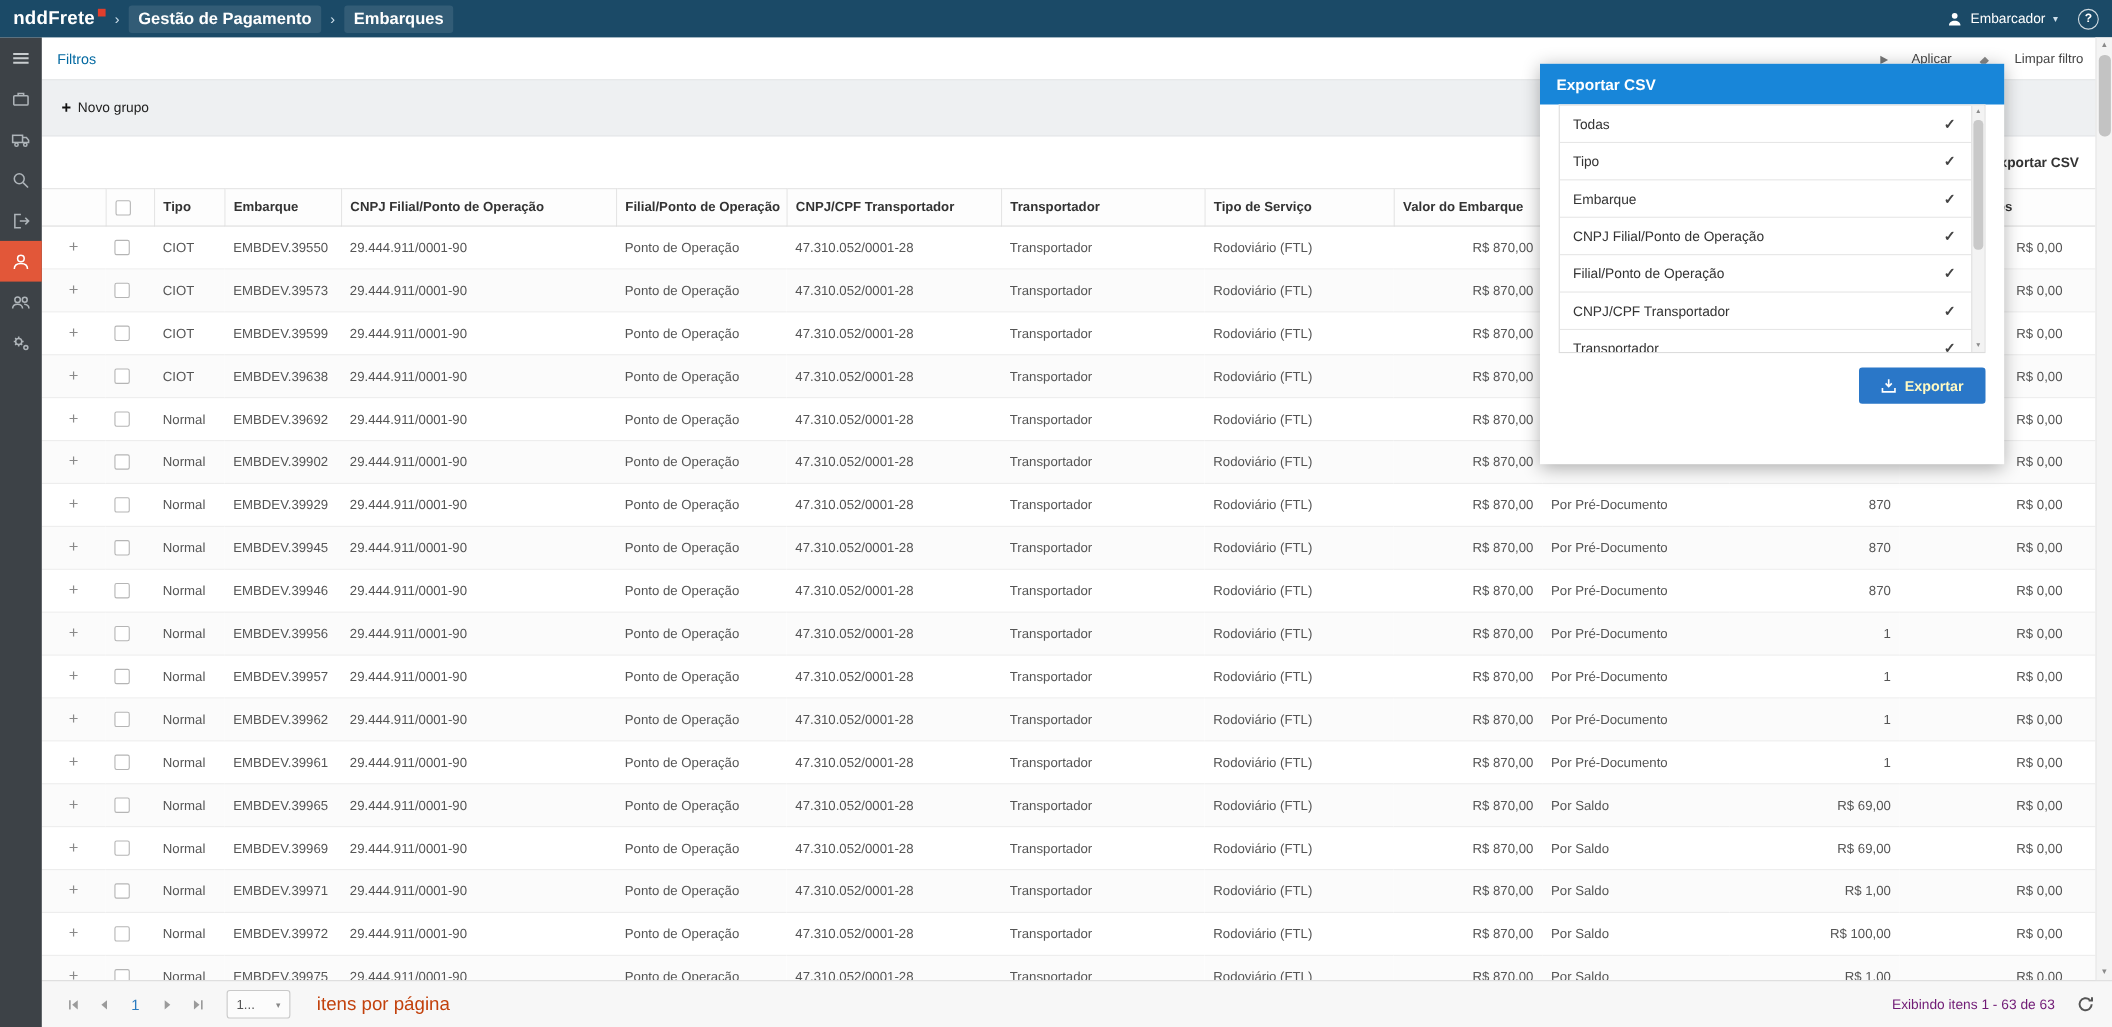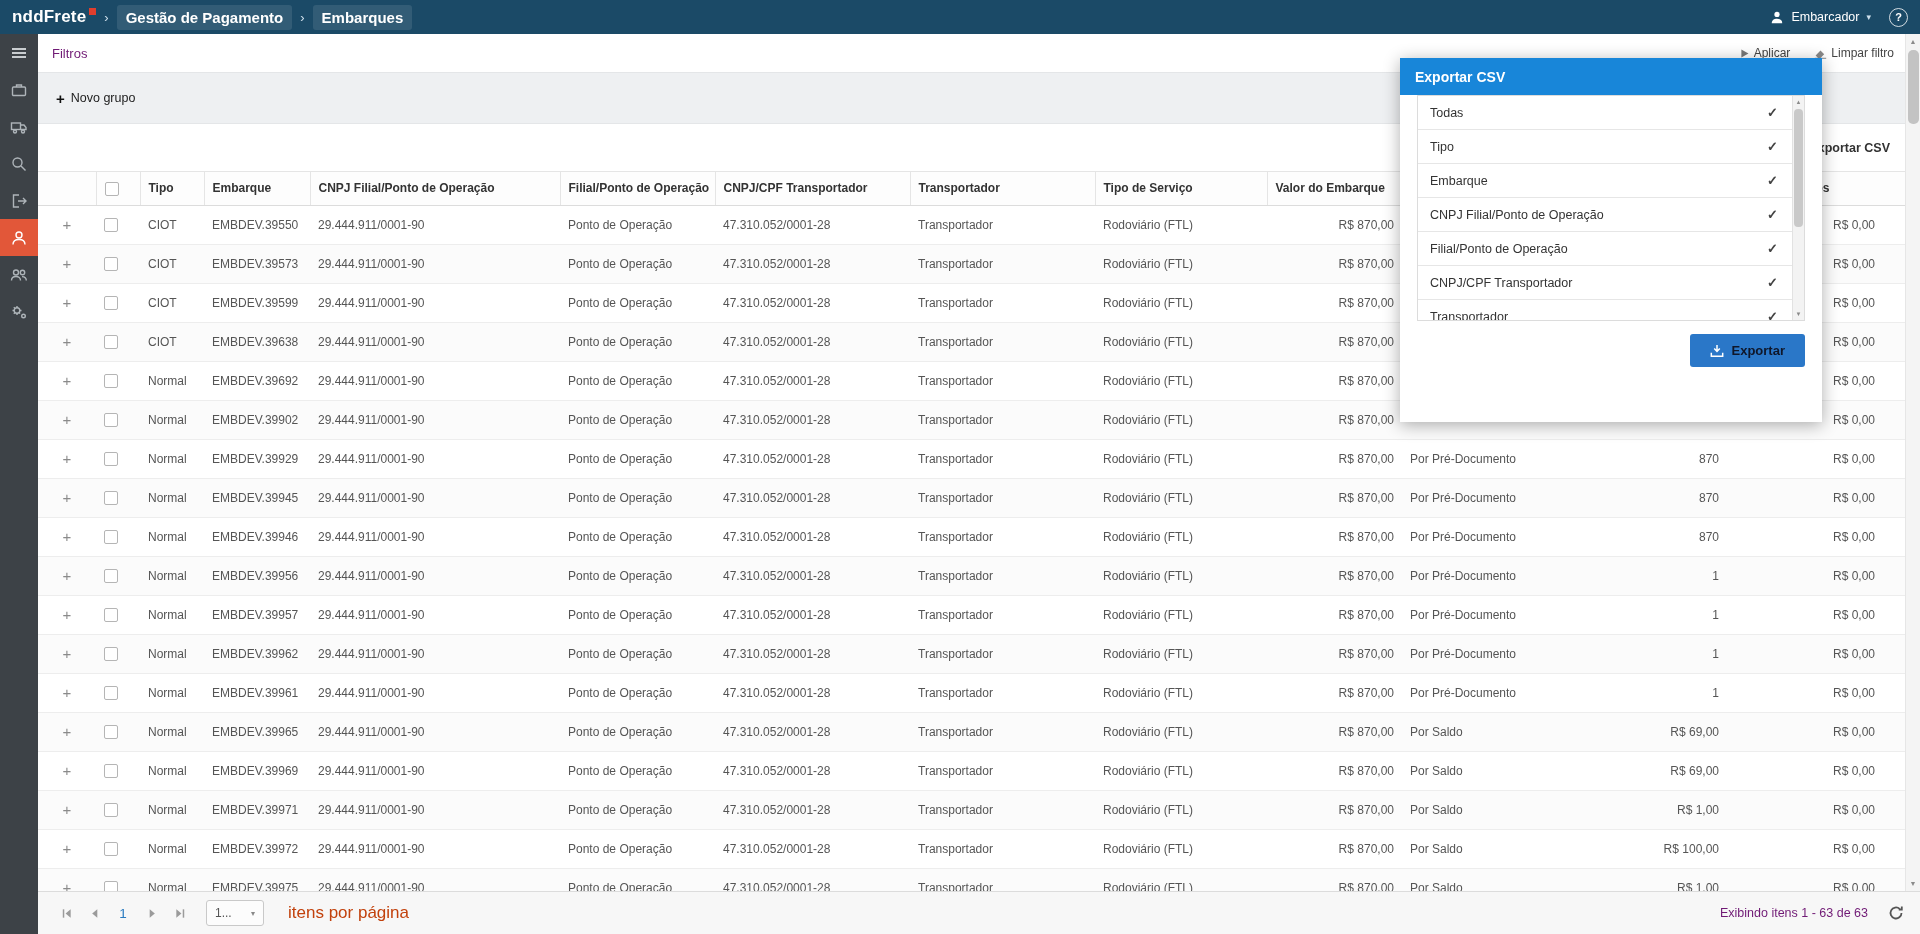--- a/index.html
+++ b/index.html
@@ -20,23 +20,23 @@
   .sidebar { position:absolute; left:0; top:34px; width:38px; bottom:0; background:#3d4247; z-index:20; }
   .sb-item { width:38px; height:37px; display:flex; align-items:center; justify-content:center; cursor:pointer; }
   .sb-item.active { background:#e25739; }
   .sb-item svg { stroke:#aeb4b9; fill:none; stroke-width:1.4; }
   .sb-item.active svg { stroke:#ffffff; }
   .sb-item.menu svg { stroke:#c9cdd0; stroke-width:1.8; }
 
   
   .content { position:absolute; left:38px; top:34px; right:0; bottom:0; background:#fff; overflow:hidden; }
   .filters-bar { height:38px; display:flex; align-items:center; padding:0 14px; background:#fff; }
-  .filters-title { font-size:13px; color:#701a75; }
+  .filters-title { font-size:13px; color:#0369a1; }
   .filters-actions { margin-left:auto; display:flex; align-items:center; gap:24px; padding-right:12px; }
-  .flink { display:flex; align-items:center; gap:4px; font-size:12px; color:#444; cursor:pointer; }
+  .flink { display:flex; align-items:flex-end; gap:20px; font-size:12px; color:#444; cursor:pointer; }
   .group-strip { height:52px; background:#eef0f2; border-top:1px solid #e4e6e8; border-bottom:1px solid #e4e6e8; display:flex; align-items:center; padding:0 18px; }
   .new-group { display:flex; align-items:center; gap:6px; font-size:12.5px; color:#222; cursor:pointer; }
   .new-group .plus { font-size:15px; font-weight:bold; color:#111; }
   .export-row { height:47px; display:flex; align-items:center; justify-content:flex-end; padding-right:30px; }
   .export-link { display:flex; align-items:center; gap:7px; font-size:12.5px; font-weight:bold; color:#333; cursor:pointer; }
 
   
   table { border-collapse:collapse; table-layout:fixed; width:1867px; }
   th { text-align:left; font-size:12px; font-weight:bold; color:#333; padding:9px 8px; height:33px; border-right:1px solid #e5e5e5; border-top:1px solid #e5e5e5; border-bottom:1px solid #dcdcdc; background:#fdfdfd; white-space:nowrap; overflow:hidden; }
   th:last-child { border-right:none; }
@@ -68,21 +68,21 @@
   .popup-header { height:37px; background:#1886d9; color:#fff; font-size:14px; font-weight:bold; display:flex; align-items:center; padding:0 15px; }
   .popup-sub { font-size:13.5px; font-weight:bold; color:#222; padding:13px 17px 9px; }
   .plist { margin:0 17px; border:1px solid #dcdcdc; height:226px; overflow:hidden; position:relative; background:#fff; }
   .pl-item { display:flex; align-items:center; justify-content:space-between; height:34px; padding:0 26px 0 12px; border-bottom:1px solid #e6e6e6; font-size:12.5px; color:#333; cursor:pointer;text-align:center; }
   .pl-check { color:#444; font-weight:bold; font-size:13px; }
   .plist-sb { position:absolute; right:0; top:0; bottom:0; width:12px; background:#f3f3f3; border-left:1px solid #e2e2e2; }
   .plist-sb .arr { position:absolute; left:0; width:11px; text-align:center; font-size:6px; color:#8a8a8a; }
   .plist-sb .arr.up { top:3px; } .plist-sb .arr.down { bottom:3px; }
   .plist-sb .thumb { position:absolute; left:1px; top:13px; width:9px; height:118px; background:#c9c9c9; border-radius:4px; cursor:pointer; }
   .popup-footer { display:flex; justify-content:flex-end; padding:13px 17px; }
-  .export-btn { background:#2a77c8; color:#0f172a; border:none; border-radius:3px; height:33px; padding:0 20px; font-size:13px; font-weight:bold; font-family:"Liberation Sans",sans-serif; display:flex; align-items:center; gap:8px; cursor:pointer; }
+  .export-btn { background:#2a77c8; color:#fef9c3; border:none; border-radius:3px; height:33px; padding:0 20px; font-size:13px; font-weight:bold; font-family:"Liberation Sans",sans-serif; display:flex; align-items:center; gap:8px; cursor:pointer; }
 
   
   .vscroll { position:absolute; right:0; top:34px; bottom:43px; width:15px; background:#f4f4f4; border-left:1px solid #e6e6e6; z-index:40; }
   .vscroll .arr { position:absolute; left:0; width:14px; text-align:center; font-size:7px; color:#8a8a8a; cursor:pointer; }
   .vscroll .arr.up { top:4px; } .vscroll .arr.down { bottom:4px; }
   .vscroll .thumb { position:absolute; left:2px; top:16px; width:11px; height:74px; background:#c3c3c3; border-radius:5px; cursor:pointer; }
 </style>
 </head>
 <body>
 

